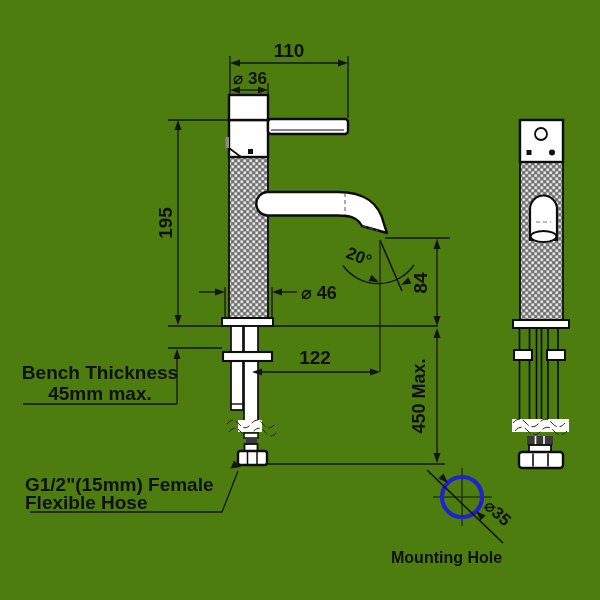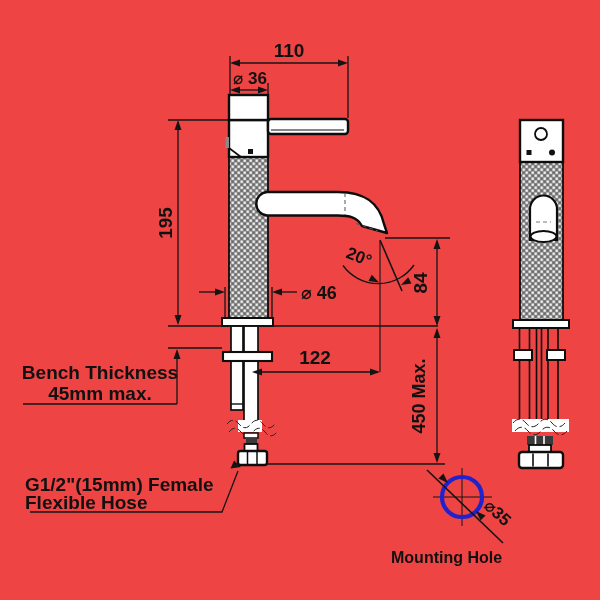--- a/index.html
+++ b/index.html
@@ -1,16 +1,16 @@
 <!DOCTYPE html>
 <html><head>
 <meta charset="utf-8">
 <style>
   html,body{margin:0;padding:0;background:#fff;}
-  .canvas{position:relative;width:600px;height:600px;background:#ef4444;overflow:hidden;}
+  .canvas{position:relative;width:600px;height:600px;background:#4d7c0f;overflow:hidden;}
   svg text{font-family:"Liberation Sans","DejaVu Sans",sans-serif;fill:#111;}
   .dim{font-size:19px;font-weight:600;}
   .dim-s{font-size:17px;font-weight:600;}
   .dim-m{font-size:18px;font-weight:600;}
   .lbl{font-size:19px;font-weight:700;}
   .lbl-s{font-size:16px;font-weight:700;}
   .thin{stroke:#141414;stroke-width:1.3;fill:none;}
   .thick{stroke:#0d0d0d;stroke-width:2.4;fill:#fff;}
   .arrow{fill:#141414;stroke:none;}
 </style>

